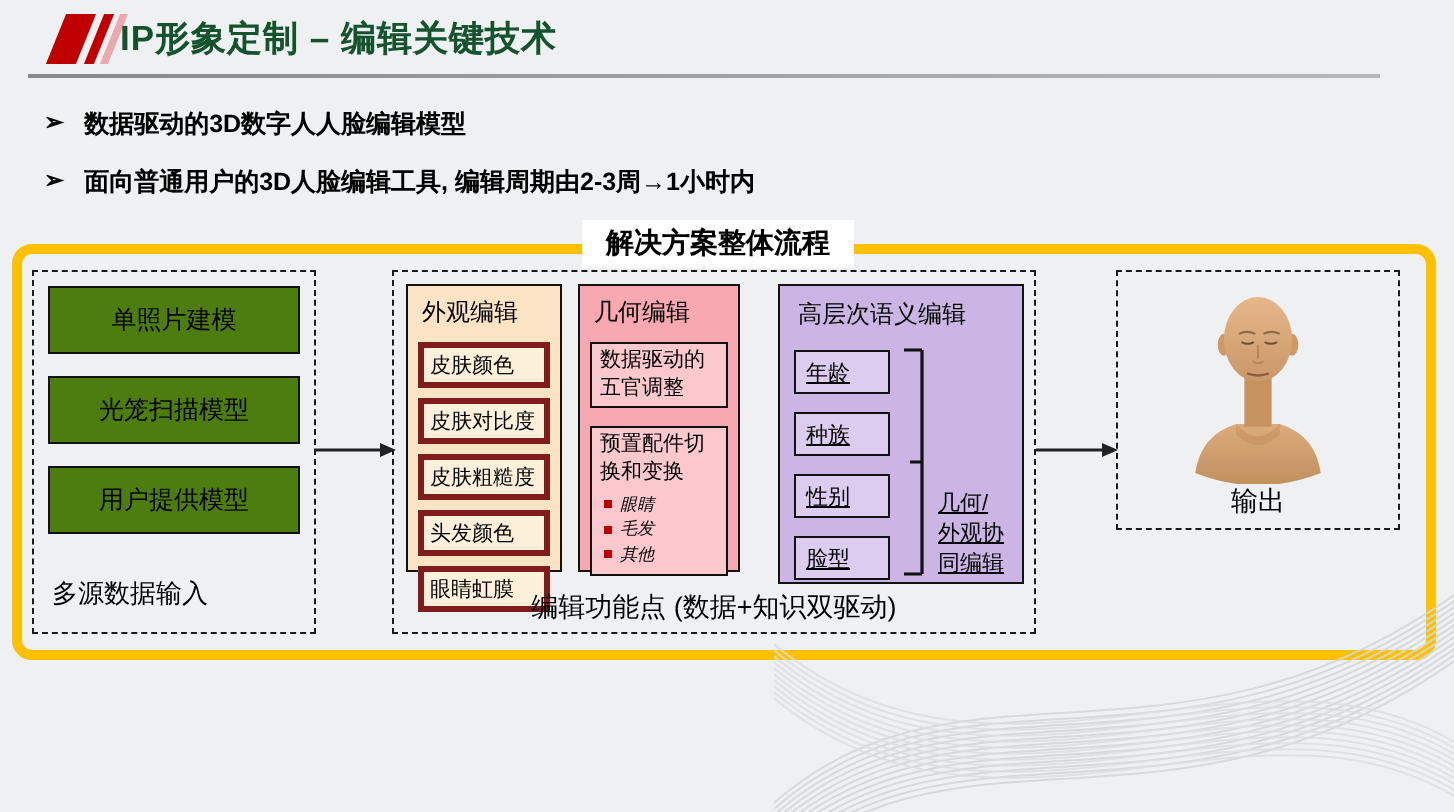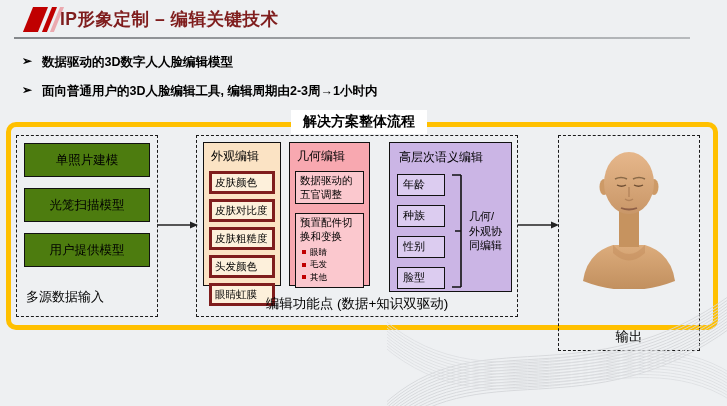--- a/index.html
+++ b/index.html
@@ -9,21 +9,21 @@
   }
 
   
   .logo { position:absolute; left:28px; top:7px; height:25px; display:flex; }
   .logo span { display:block; height:25px; transform:skewX(-22deg); }
   .logo .s1 { width:15px; background:#C00000; }
   .logo .s2 { width:5px;  background:#C00000; margin-left:4px; }
   .logo .s3 { width:4px;  background:#EBA9AF; margin-left:3px; }
   .title {
     position:absolute; left:60px; top:7px; margin:0;
-    font-size:17.5px; font-weight:bold; color:#7f1d1d; letter-spacing:.5px;
+    font-size:17.5px; font-weight:bold; color:#14532d; letter-spacing:.5px;
   }
   .divider {
     position:absolute; left:14px; top:37px; width:676px; height:2px;
     background:linear-gradient(to right,#85888c,#b7babd);
   }
 
   
   .bullets { position:absolute; left:22px; top:54px; margin:0; padding:0; list-style:none; }
   .bullets li { display:flex; gap:10px; font-size:12.5px; font-weight:bold; margin-bottom:12px; }
   .bullets .marker { font-size:12px; line-height:1.3; }
@@ -60,37 +60,37 @@
   .sec.appearance { left:6px; top:6px; width:78px; height:144px; background:#FBE3C4; padding:4px 5px; }
   .app-item {
     background:#FDF0DB; border:3px solid #7f1d1d; font-size:10.5px;
     padding:2px 3px 1px; margin-bottom:5px; white-space:nowrap;
   }
 
   .sec.geometry { left:92px; top:6px; width:81px; height:144px; background:#F8A8B0; padding:4px 5px; }
   .geo-card { background:#FBC8CE; border:1px solid #111; font-size:10.5px; line-height:1.3; padding:2px 4px; }
   .geo-card.c1 { margin-bottom:9px; }
   .sub { list-style:none; margin:2px 0 0; padding:0 0 1px 2px; }
-  .sub li { display:flex; align-items:center; gap:4px; font-size:8.5px; line-height:1.5; }
+  .sub li { display:flex; align-items:center; gap:4px; font-size:8.5px; line-height:1.5;font-style:italic; }
   .sq { width:4px; height:4px; background:#C00000; flex:none; }
 
   .sec.semantic { left:192px; top:6px; width:123px; height:150px; background:#CBB5E5; padding:5px 7px; }
-  .sem-row { display:flex; align-items:center; margin-top:2px; }
+  .sem-row { display:flex; align-items:flex-end; margin-top:2px;text-decoration:underline; }
   .sem-col { display:flex; flex-direction:column; gap:9px; }
   .sem-item {
     width:48px; height:22px; background:#DCCCF0; border:1px solid #111; font-size:11px;
     display:flex; align-items:center; padding-left:5px; box-sizing:border-box;
   }
   .bracket { margin:0 4px 0 6px; flex:none; }
   .sem-note { width:42px; font-size:11px; line-height:1.35; word-break:break-all; }
 
   .edit-caption { position:absolute; bottom:3px; left:0; width:100%; text-align:center; font-size:13.5px; }
 
   
-  .panel.output { left:547px; top:8px; width:142px; height:216px; display:flex; flex-direction:column; align-items:center; }
+  .panel.output { left:547px; top:8px; width:142px; height:130px; display:flex; flex-direction:column; align-items:center; }
   .head-svg { margin-top:5px; }
   .output-caption { margin-top:auto; font-size:13.5px; padding-bottom:4px; }
 
   
   .waves { position:absolute; right:0; bottom:0; pointer-events:none; }
 </style>
 </head>
 <body>
 
 <div class="slide">

